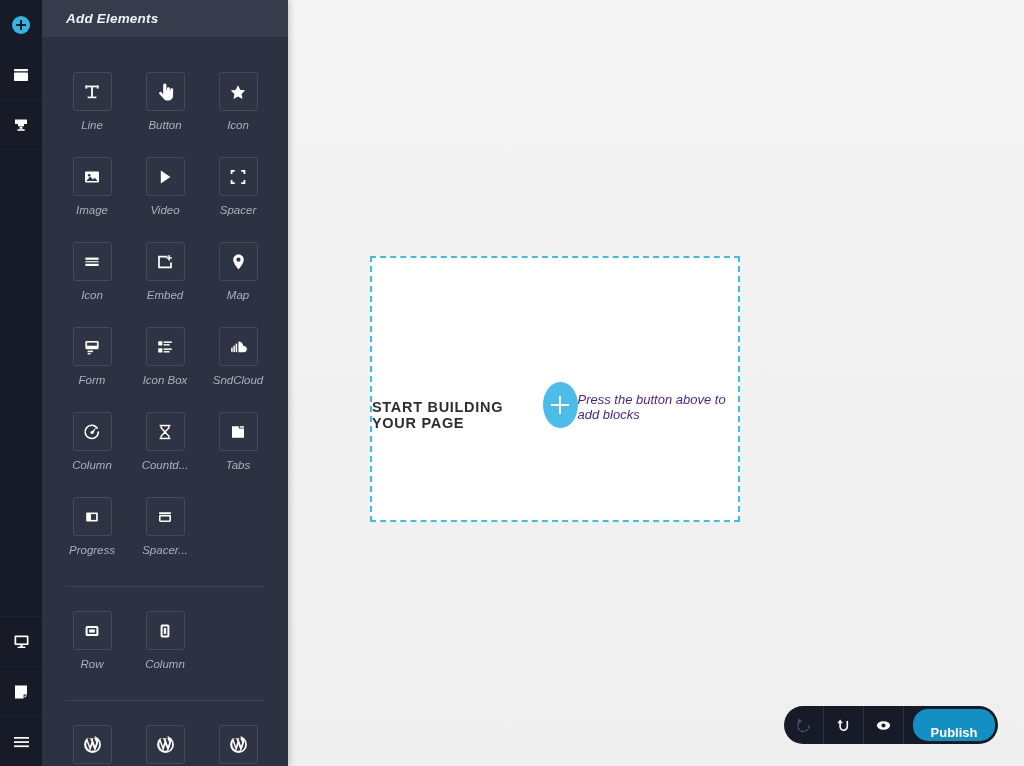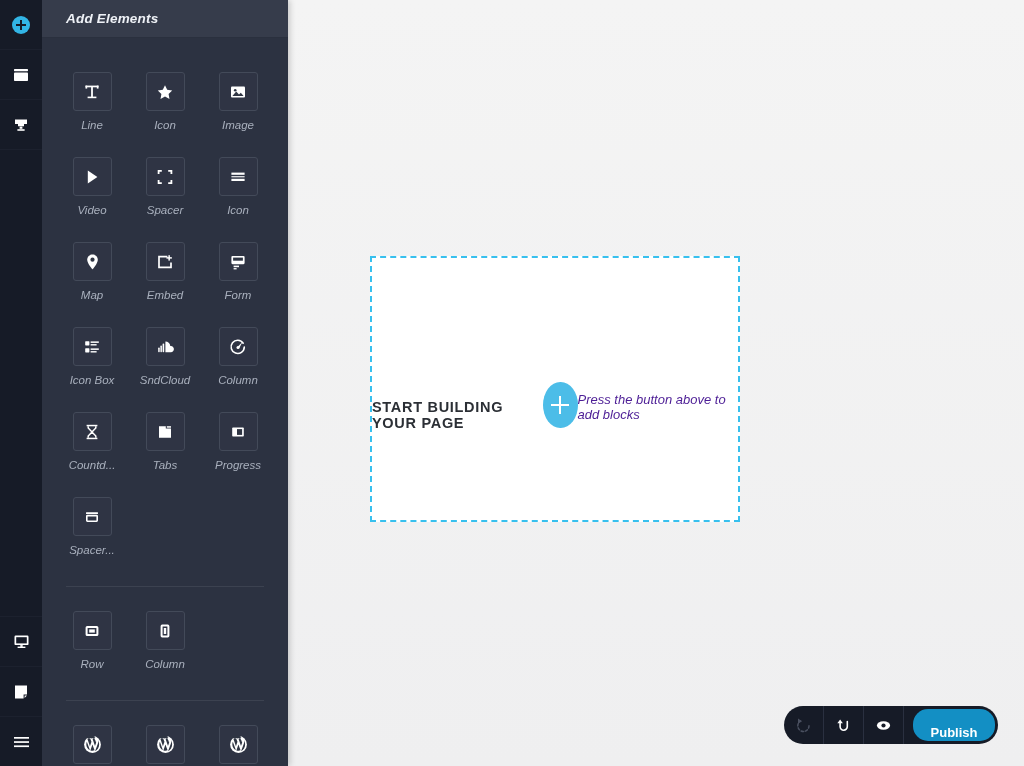--- a/index.html
+++ b/index.html
@@ -249,20 +249,30 @@
                 <rect class="ico-fill" x="2.5" y="2.6" width="1.7" height="3"></rect>
                 <rect class="ico-fill" x="13.8" y="2.6" width="1.7" height="3"></rect>
                 <rect class="ico-fill" x="8.1" y="3.6" width="1.8" height="11"></rect>
                 <rect class="ico-fill" x="4.6" y="13.6" width="8.8" height="1.6"></rect>
               </svg>
             </span>
           </div>
           <div class="cell-label">Line</div>
         </div>
 
+        <div class="cell">
+          <div class="tile">
+            <span>
+              <svg width="17" height="18" viewBox="0 0 17 18">
+                <path class="ico-fill" d="M6.2 2.2c0-1 .8-1.6 1.6-1.6s1.6.6 1.6 1.6v5.1h.6V5.6c0-.8.7-1.3 1.4-1.3s1.4.5 1.4 1.3v1.8h.5V6.6c0-.8.7-1.3 1.4-1.3s1.4.5 1.4 1.3v5.6c0 3.2-2 5.3-5 5.3-2.6 0-4.1-1-5-2.6L2.4 11c-.5-.8-.2-1.6.5-2s1.5-.2 1.9.5l1.4 2.1z"></path>
+              </svg>
+            </span>
+          </div>
+          <div class="cell-label">Button</div>
+        </div>
 
         <div class="cell">
           <div class="tile">
             <span>
               <svg width="18" height="18" viewBox="0 0 18 18">
                 <path class="ico-fill" d="M9 2.2 L11.2 6.7 L16.2 7.4 L12.6 10.9 L13.5 15.9 L9 13.5 L4.5 15.9 L5.4 10.9 L1.8 7.4 L6.8 6.7 Z"></path>
               </svg>
             </span>
           </div>
           <div class="cell-label">Icon</div>
@@ -312,40 +322,40 @@
                 <rect class="ico-fill" x="2.4" y="10.8" width="13.2" height="2.2"></rect>
               </svg>
             </span>
           </div>
           <div class="cell-label">Icon</div>
         </div>
 
         <div class="cell">
           <div class="tile">
             <span>
+              <svg width="18" height="18" viewBox="0 0 18 18">
+                <path class="ico-stroke" stroke-width="1.7" d="M15 9.6 V14.4 H3 V3.6 H11.4"></path>
+                <rect class="ico-fill" x="12.4" y="2.2" width="1.5" height="5.4"></rect>
+                <rect class="ico-fill" x="10.45" y="4.15" width="5.4" height="1.5"></rect>
+              </svg>
+            </span>
+          </div>
+          <div class="cell-label">Embed</div>
+        </div>
+
+        <div class="cell">
+          <div class="tile">
+            <span>
               <svg width="17" height="18" viewBox="0 0 17 18">
                 <path class="ico-fill" d="M8.5 1.6 C5.5 1.6 3.2 3.9 3.2 6.8 C3.2 10.6 8.5 16.4 8.5 16.4 C8.5 16.4 13.8 10.6 13.8 6.8 C13.8 3.9 11.5 1.6 8.5 1.6 Z"></path>
                 <circle cx="8.5" cy="6.7" r="2.1" fill="#2f3543"></circle>
               </svg>
             </span>
           </div>
           <div class="cell-label">Map</div>
-        </div>
-
-        <div class="cell">
-          <div class="tile">
-            <span>
-              <svg width="18" height="18" viewBox="0 0 18 18">
-                <path class="ico-stroke" stroke-width="1.7" d="M15 9.6 V14.4 H3 V3.6 H11.4"></path>
-                <rect class="ico-fill" x="12.4" y="2.2" width="1.5" height="5.4"></rect>
-                <rect class="ico-fill" x="10.45" y="4.15" width="5.4" height="1.5"></rect>
-              </svg>
-            </span>
-          </div>
-          <div class="cell-label">Embed</div>
         </div>
 
         <div class="cell">
           <div class="tile">
             <span>
               <svg width="18" height="18" viewBox="0 0 18 18">
                 <rect class="ico-fill" x="2.4" y="3" width="13.2" height="8.2" rx="1.1"></rect>
                 <rect x="4.1" y="4.6" width="9.8" height="3.1" fill="#2f3543"></rect>
                 <rect class="ico-fill" x="4.6" y="12.6" width="5.4" height="1.6"></rect>
                 <rect class="ico-fill" x="4.6" y="15.1" width="3" height="1.3"></rect>

